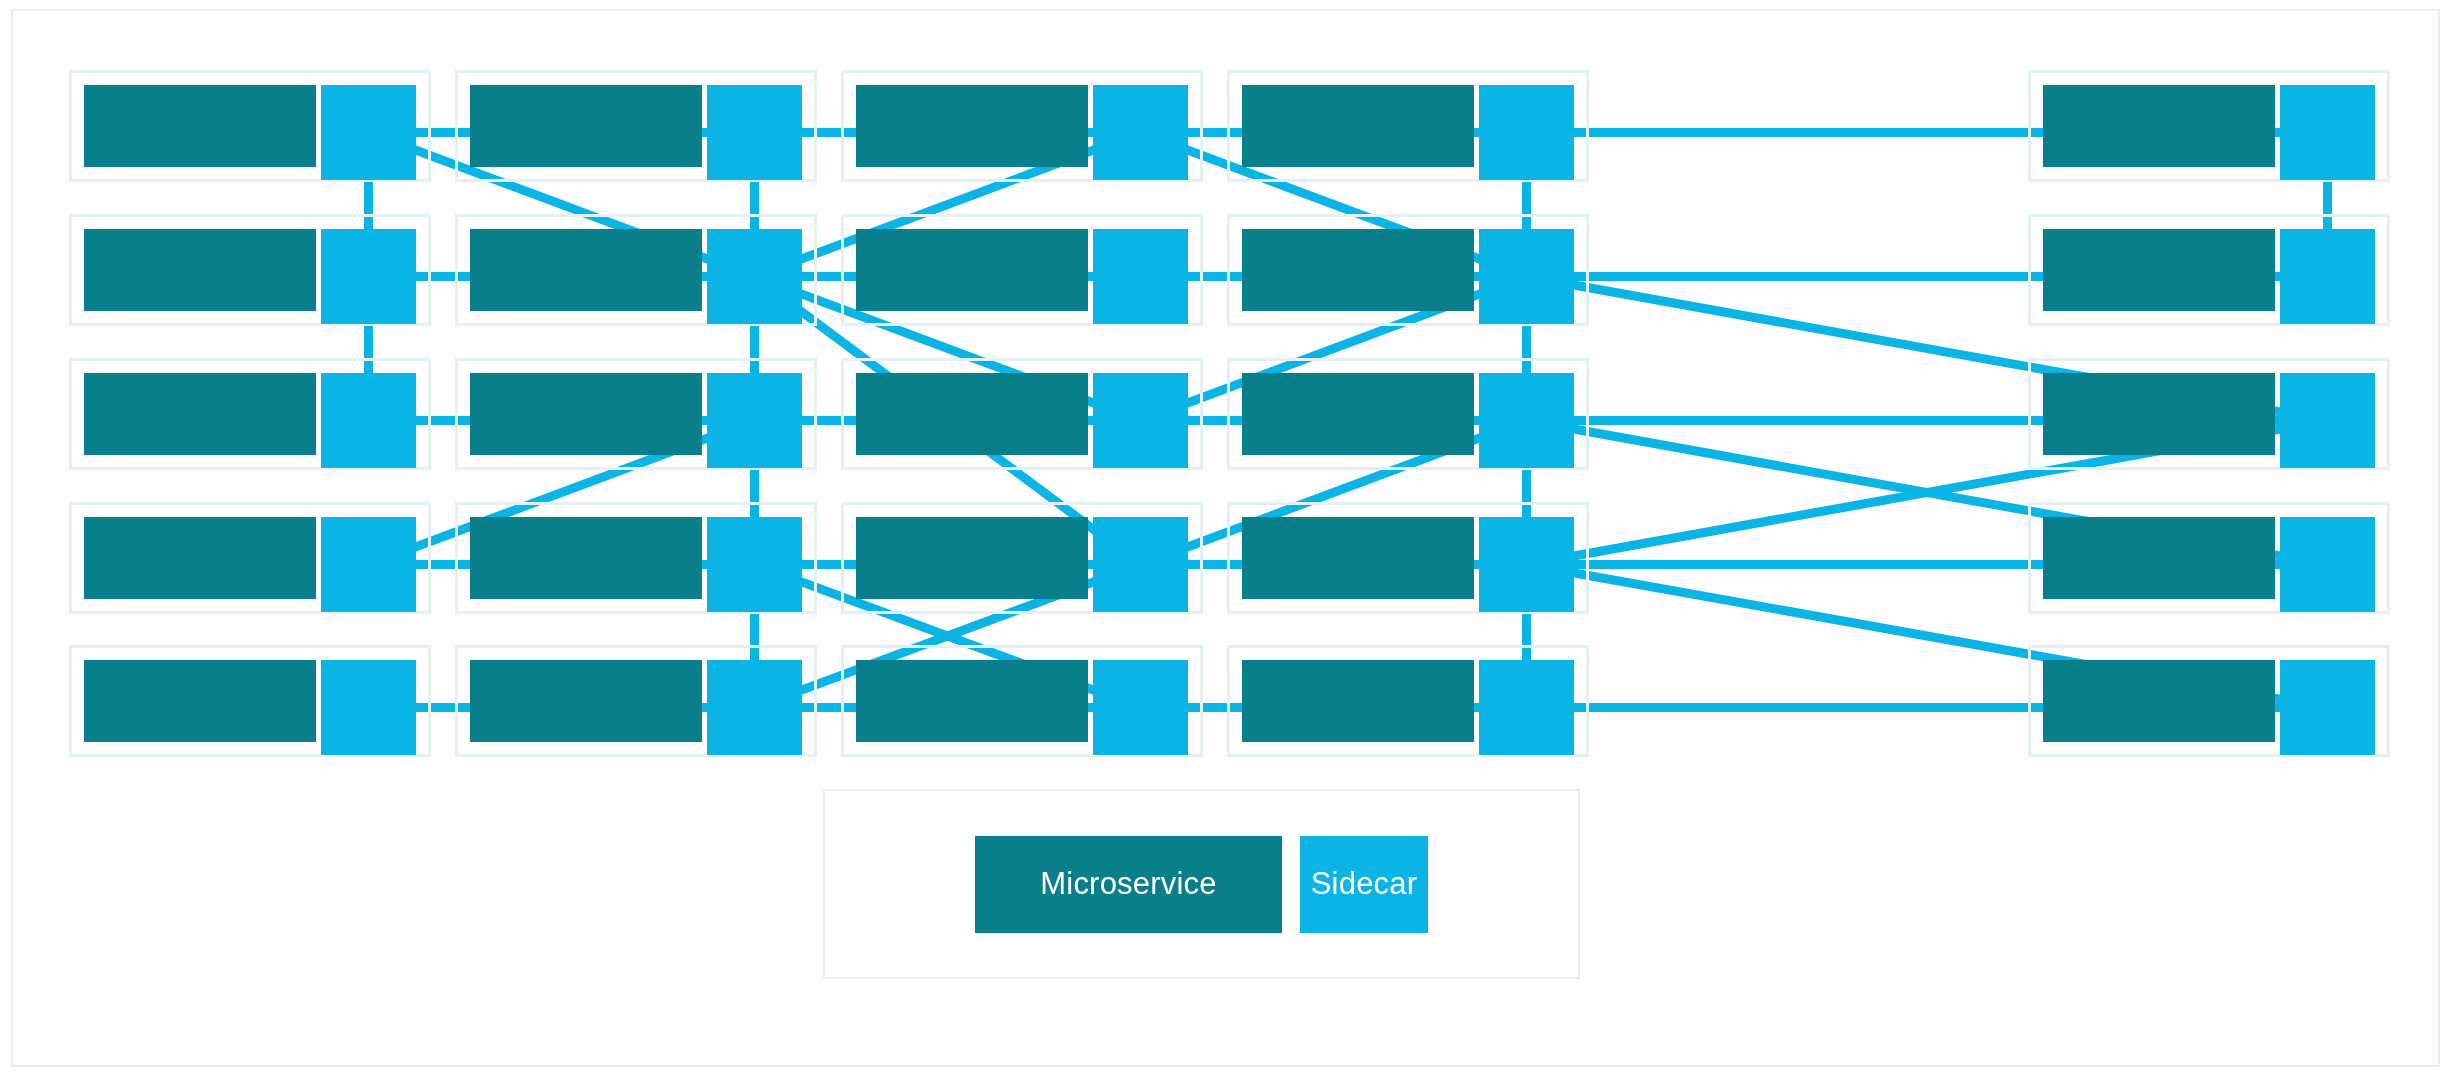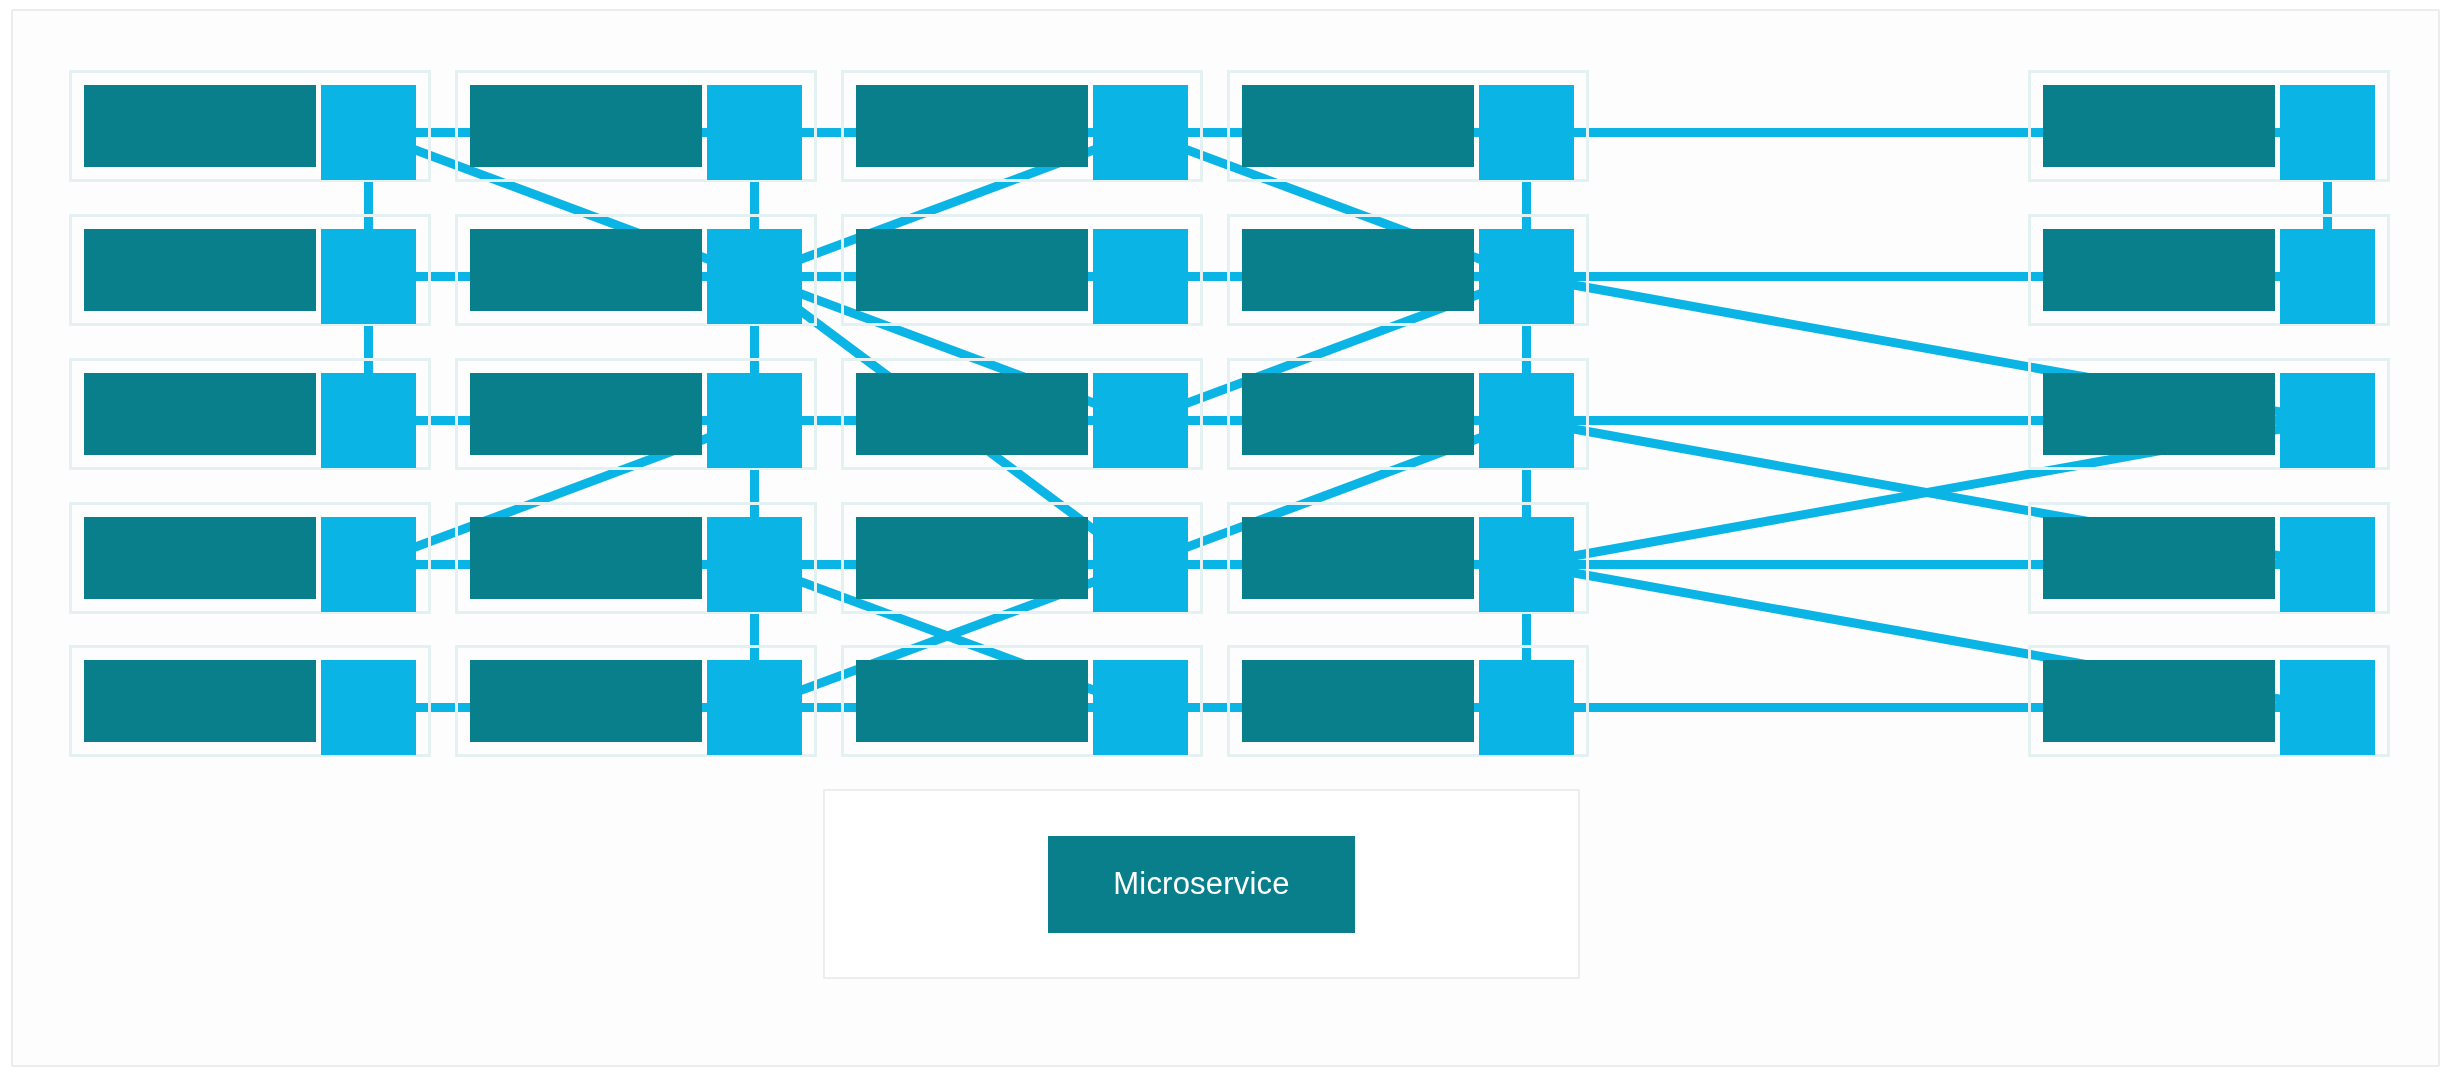--- a/index.html
+++ b/index.html
@@ -214,14 +214,17 @@
       <div class="sidecar" style="left: 1479px; top: 660px; width: 95px; height: 95px; background: rgb(10, 180, 228);"></div>
       <div class="pod" style="left: 2028px; top: 645px; width: 362px; height: 112px;"></div>
       <div class="microservice" style="left: 2043px; top: 660px; width: 232px; height: 82px; background: rgb(10, 127, 140);"></div>
       <div class="sidecar" style="left: 2280px; top: 660px; width: 95px; height: 95px; background: rgb(10, 180, 228);"></div>
     </div>
 
   <div id="legend" style="left: 823px; top: 789px; width: 757px; height: 190px;">
     <div class="legend-swatch" id="legend-microservice">
       <span>Microservice</span>
     </div>
+    <div class="legend-swatch" id="legend-sidecar">
+      <span>Sidecar</span>
+    </div>
   </div>
 </div>
 
 </body></html>

